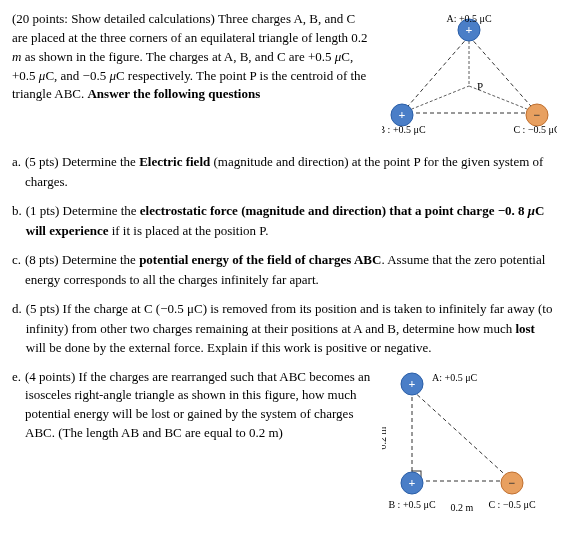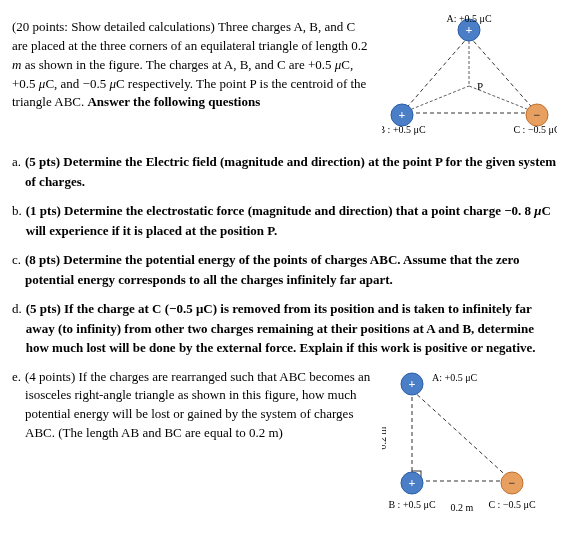--- a/index.html
+++ b/index.html
@@ -13,42 +13,40 @@
       padding: 10px 12px;
     }
     .top-section {
       display: flex;
       gap: 10px;
       margin-bottom: 8px;
     }
     .problem-text {
       flex: 1;
       line-height: 1.45;
-      margin-top: 8px;
     }
     .diagram-top {
       width: 175px;
       flex-shrink: 0;
     }
     .questions-section {
       margin-top: 6px;
       line-height: 1.5;
     }
     .question-item {
       margin-bottom: 10px;
       display: flex;
       gap: 4px;
     }
     .question-label {
       flex-shrink: 0;
       white-space: nowrap;
     }
     .question-body {
       flex: 1;
-      font-weight: bold;
     }
     .bottom-section {
       display: flex;
       gap: 10px;
       margin-top: 8px;
     }
     .question-e-text {
       flex: 1;
       line-height: 1.45;
     }
@@ -116,21 +114,21 @@
     <div class="question-body">
       <span>(1 pts)</span>
       Determine the <strong>electrostatic force (magnitude and direction) that a point charge −0. 8 <em>μ</em>C will experience</strong> if it is placed at the position P.
     </div>
   </div>
 
   <div class="question-item">
     <span class="question-label">c.</span>
     <div class="question-body">
       <span>(8 pts)</span>
-      Determine the <strong>potential energy of the points of charges ABC</strong>. Assume that the zero potential energy corresponds to all the charges infinitely far apart.
+      Determine the <strong>potential energy of the field of charges ABC</strong>. Assume that the zero potential energy corresponds to all the charges infinitely far apart.
     </div>
   </div>
 
   <div class="question-item">
     <span class="question-label">d.</span>
     <div class="question-body">
       <span>(5 pts)</span>
       If the charge at C (−0.5 μC) is removed from its position and is taken to infinitely far away (to infinity) from other two charges remaining at their positions at A and B, determine how much <strong>lost</strong> will be done by the external force. Explain if this work is positive or negative.
     </div>
   </div>

